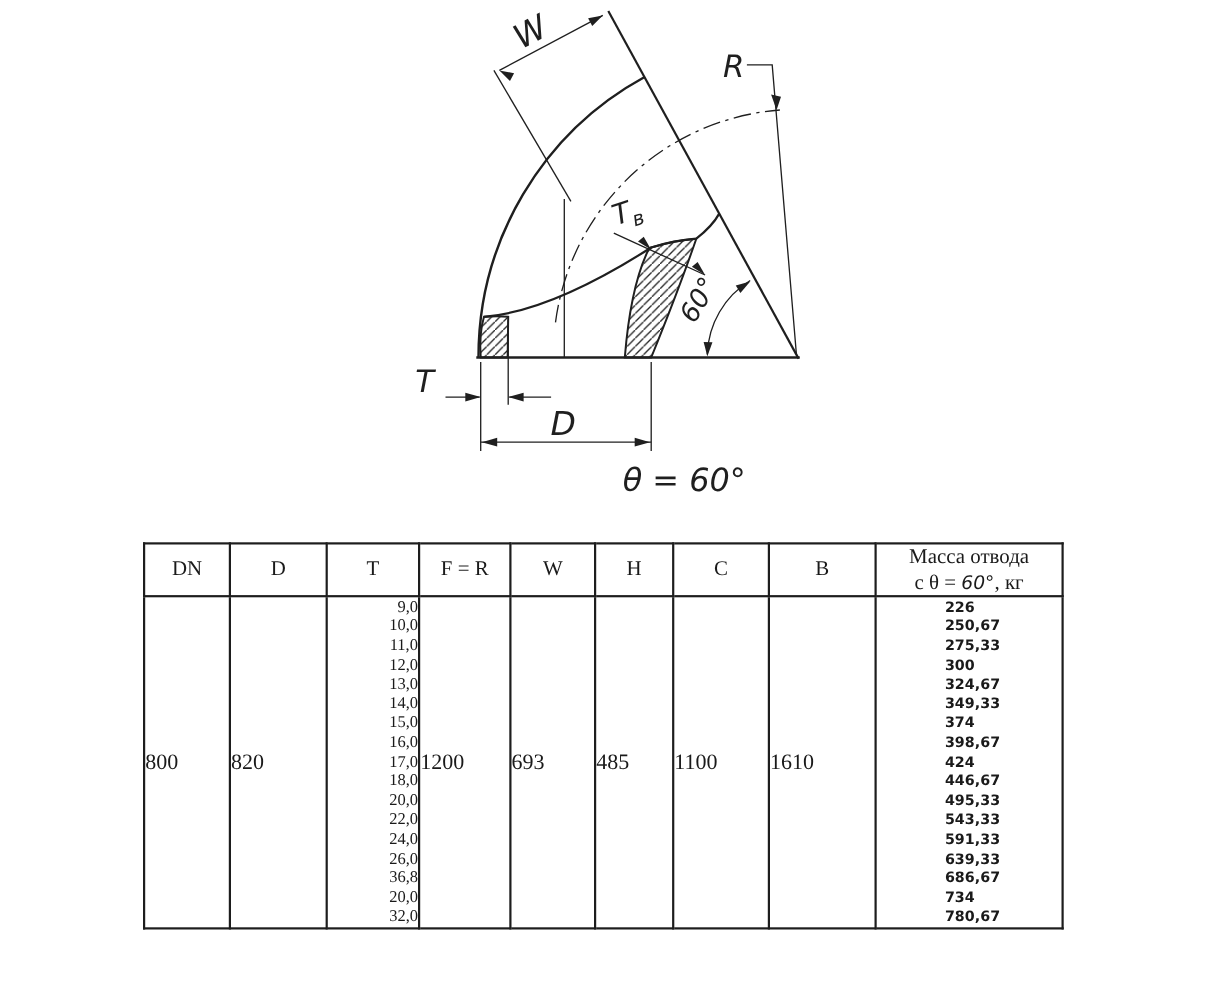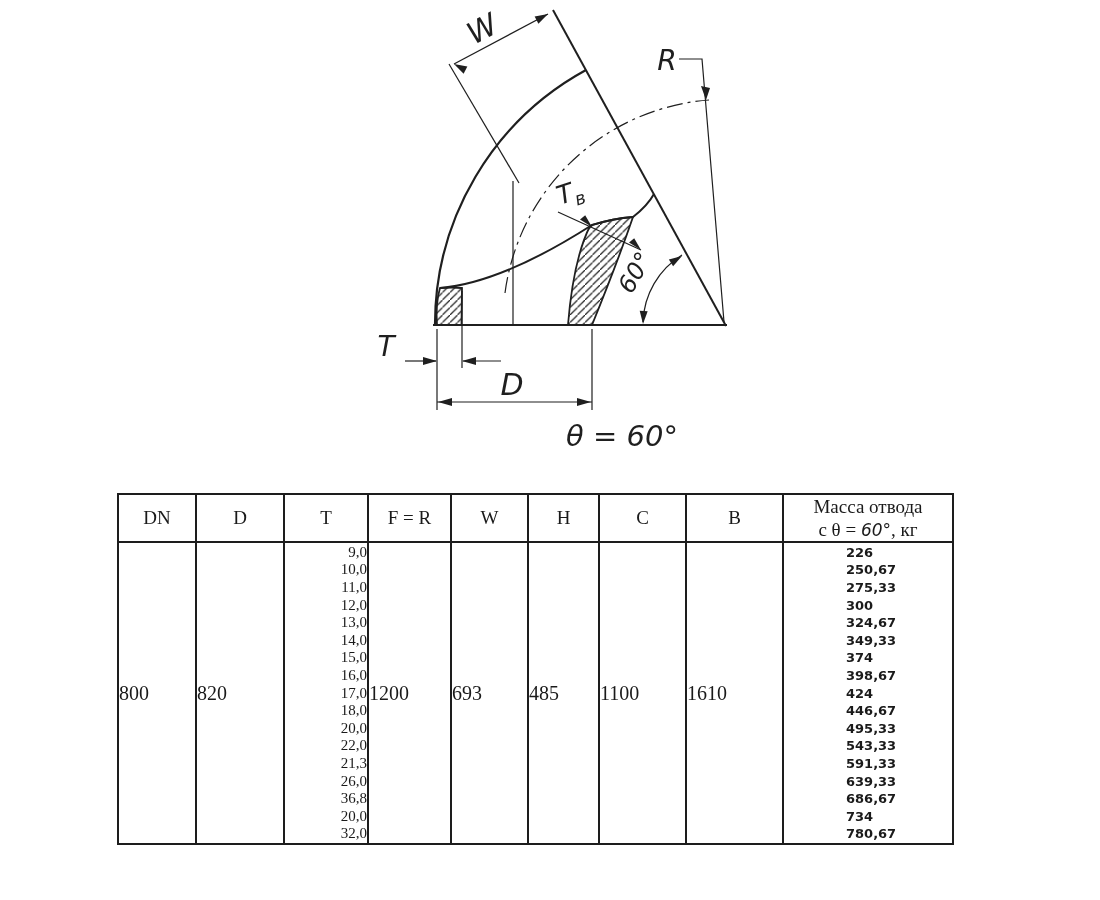--- a/index.html
+++ b/index.html
@@ -1,20 +1,20 @@
 <!DOCTYPE html>
 <html><head>
 <meta charset="utf-8">
 <style>
   html,body{margin:0;padding:0;background:#ffffff;}
   .canvas{position:relative;width:1100px;height:900px;background:#ffffff;overflow:hidden;
           font-family:"Liberation Serif", serif;color:#1a1a1a;}
   svg text{fill:#1f1f1f;}
   .dimlabel{font-family:"DejaVu Sans", sans-serif;font-style:italic;}
-  table.dim-table{position:absolute;left:117px;top:493px;border-collapse:collapse;table-layout:fixed;}
+  table.dim-table{position:absolute;left:130px;top:493px;border-collapse:collapse;table-layout:fixed;}
   .dim-table th,.dim-table td{border:2px solid #1d1d1d;padding:0;}
   .dim-table th{height:46px;font-weight:normal;font-size:19px;font-family:"Liberation Serif",serif;text-align:center;vertical-align:middle;}
   .dim-table td{height:300px;vertical-align:middle;}
   .mass-head{line-height:1.22;font-size:17px;}
   .mass-head .angle{font-family:"DejaVu Sans",sans-serif;font-style:italic;font-size:17px;}
   td.single{font-size:20px;text-align:left;font-family:"Liberation Serif",serif;}
   .t-stack div{font-size:15px;line-height:17.6px;text-align:right;font-family:"Liberation Serif",serif;}
   .mass-stack{padding-left:62px;}
   .mass-stack div{font-family:"DejaVu Sans",sans-serif;font-weight:600;font-size:13px;line-height:17.6px;text-align:left;}
 </style>
@@ -122,21 +122,21 @@
               <div>11,0</div>
               <div>12,0</div>
               <div>13,0</div>
               <div>14,0</div>
               <div>15,0</div>
               <div>16,0</div>
               <div>17,0</div>
               <div>18,0</div>
               <div>20,0</div>
               <div>22,0</div>
-              <div>21,3</div>
+              <div>24,0</div>
               <div>26,0</div>
               <div>36,8</div>
               <div>20,0</div>
               <div>32,0</div>
             </div>
         </td>
         <td class="single">1200</td>
         <td class="single">693</td>
         <td class="single">485</td>
         <td class="single">1100</td>

